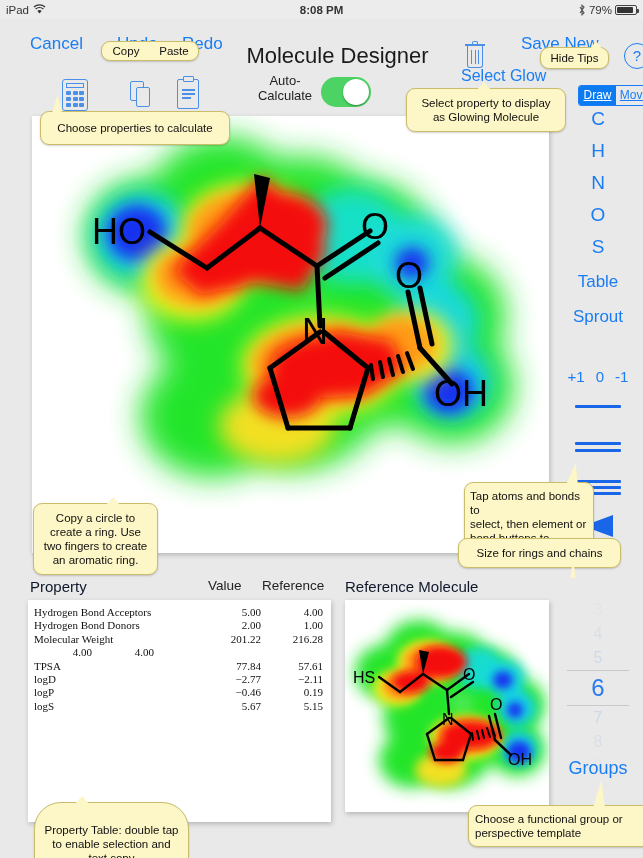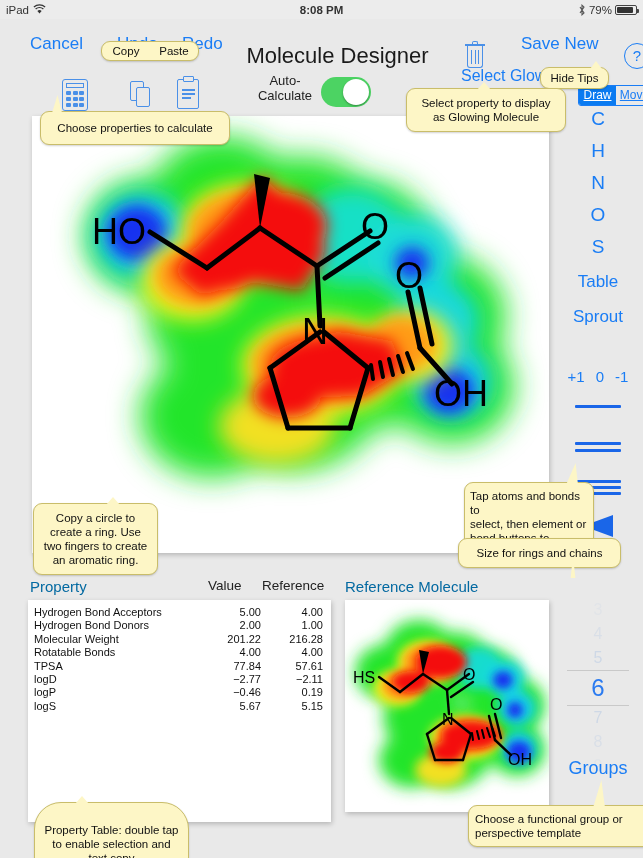--- a/index.html
+++ b/index.html
@@ -90,24 +90,24 @@
   .hash i { width:2.6px; background:#1a66e8; border-radius:1px; }
 
   .wheel { position:absolute; left:0; top:498px; width:90px; height:160px; text-align:center; }
   .wheel div { color:#b9cbe4; }
   .wheel .n { font-size:16px; line-height:24px; }
   .wheel .sel { font-size:24px; line-height:34px; color:#2b7bf0; }
   .wheel .sep { height:1px; background:#c9c9c9; margin:0 14px; }
   .wheel .f1 { opacity:.55; } .wheel .f2 { opacity:.32; } .wheel .f3 { opacity:.16; }
 
   
-  .sec-title { position:absolute; font-size:15px; color:#0369a1; }
+  .sec-title { position:absolute; font-size:15px; color:#0f172a; }
   .proptable { position:absolute; left:28px; top:600px; width:303px; height:222px; background:#fff;
     box-shadow:1px 2px 5px rgba(0,0,0,.22); padding:6px 8px 0 6px; overflow:hidden; }
-  .prow { display:flex; font-family:Liberation Sans, sans-serif; font-size:11px;
+  .prow { display:flex; font-family:Liberation Serif, serif; font-size:11px;
     color:#111; line-height:13.4px; }
   .prow .nm { flex:1; } .prow .v { width:58px; text-align:right; } .prow .r { width:62px; text-align:right; }
   .colhead { position:absolute; top:578px; font-size:13.5px; color:#222; }
 
   .refbox { position:absolute; left:345px; top:600px; width:204px; height:212px; background:#fff;
     box-shadow:1px 2px 5px rgba(0,0,0,.22); overflow:hidden; }
 
   
   .tip { position:absolute; background:#fdf6c6; border:1px solid #c9bd6a; border-radius:9px;
     font-size:11.5px; color:#111; text-align:center; padding:5px 8px; line-height:14px;
@@ -386,21 +386,20 @@
       <span class="nm">Hydrogen Bond Donors</span>
       <span class="v">2.00</span>
       <span class="r">1.00</span>
     </div>
     <div class="prow">
       <span class="nm">Molecular Weight</span>
       <span class="v">201.22</span>
       <span class="r">216.28</span>
     </div>
     <div class="prow">
-      <span class="nm">Rotatable Bonds</span>
       <span class="v">4.00</span>
       <span class="r">4.00</span>
     </div>
     <div class="prow">
       <span class="nm">TPSA</span>
       <span class="v">77.84</span>
       <span class="r">57.61</span>
     </div>
     <div class="prow">
       <span class="nm">logD</span>
@@ -519,21 +518,21 @@
     </svg>
   </div>
 
   <div class="tip" style="left:101px; top:41px; width:98px; padding:2px 0;">
     <div style="display:flex;">
       <span style="flex:1;">Copy</span>
       <span style="flex:1;">Paste</span>
     </div>
   </div>
 
-  <div class="tip" style="left:540px; top:47px; width:69px; padding:3px 0;margin-top:20px;">
+  <div class="tip" style="left:540px; top:47px; width:69px; padding:3px 0;">
     <span>Hide Tips</span>
     <div class="tail" style="right:6px; top:-7px; border-left:6px solid transparent;
          border-right:6px solid transparent; border-bottom:8px solid #fdf6c6;"></div>
   </div>
 
   <div class="tip" style="left:40px; top:111px; width:190px; padding:9px 6px;">
     <span>Choose properties to calculate</span>
   </div>
   <div class="ptr" style="left:52px; top:95px; width:10px; height:18px;
        clip-path:polygon(55% 0,100% 100%,0 100%); border-left:0;"></div>

